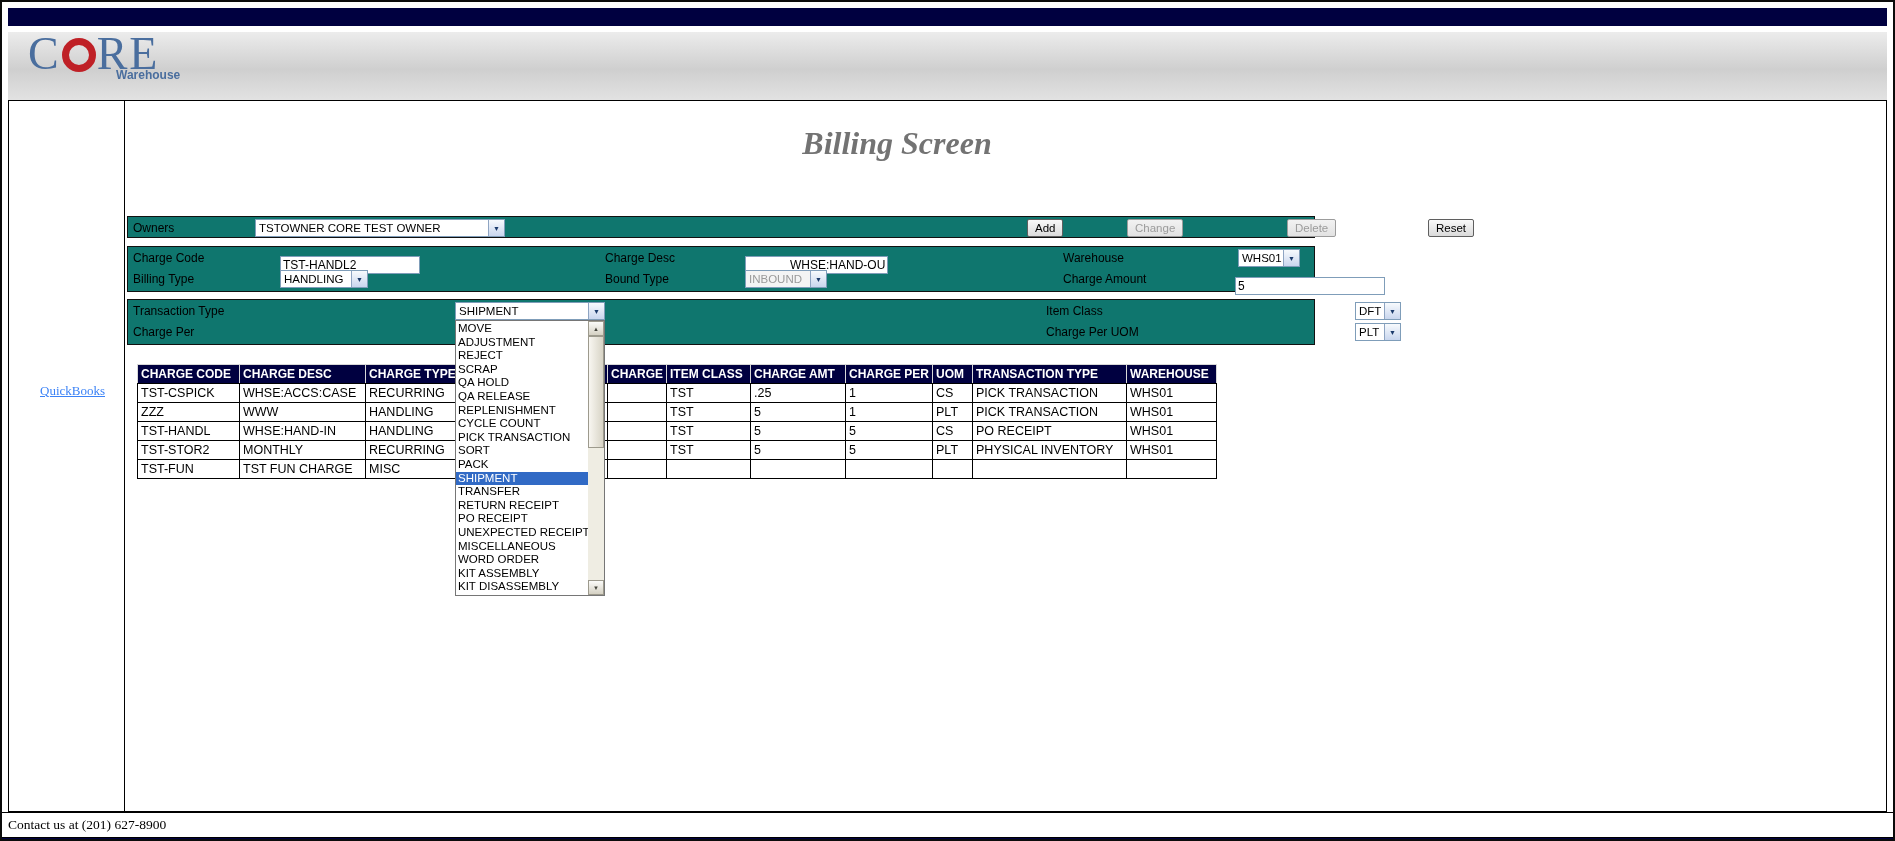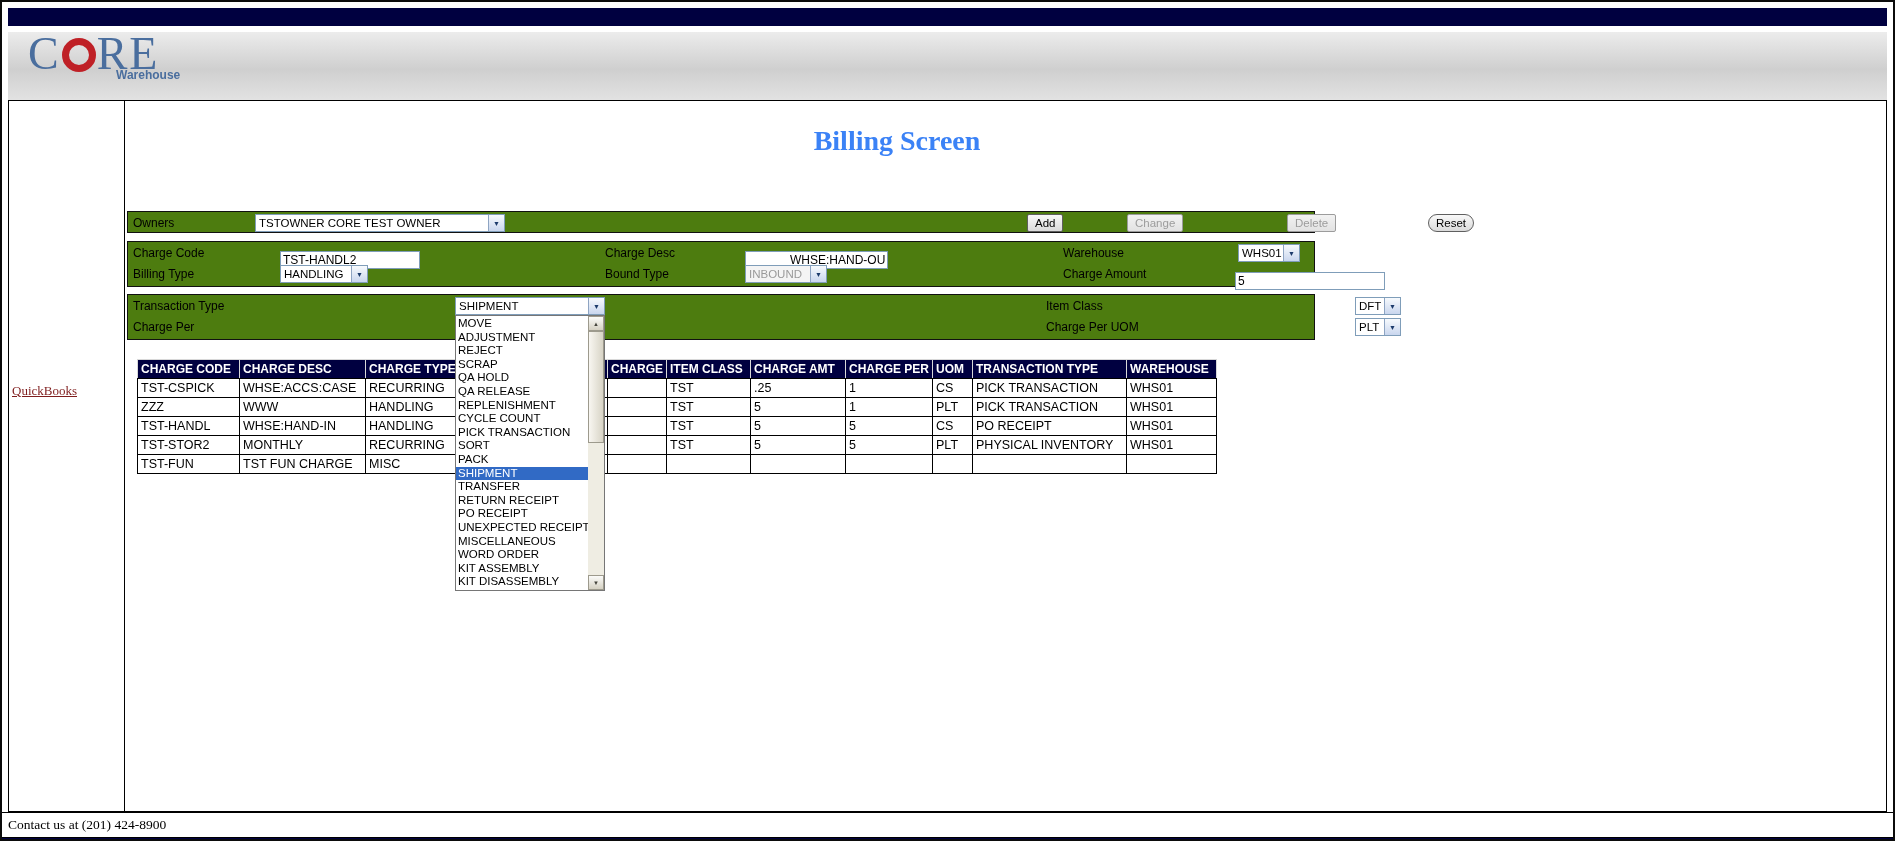--- a/index.html
+++ b/index.html
@@ -12,27 +12,27 @@
   .header  { height:68px; margin:0 6px; background:linear-gradient(#ececec, #cfcfcf 55%, #e2e2e2); position:relative; }
 
   .logo { margin:6px 0 0 20px; }
   .logo-row { display:flex; align-items:center; height:44px; }
   .logo-c, .logo-re { font-family:"Liberation Serif", serif; font-size:46px; line-height:44px; color:#4a6e9e; letter-spacing:2px; }
   .logo-o { width:34px; height:34px; border:7px solid #bf2026; border-radius:50%; display:inline-block; margin:2px 1px 0 1px; }
   .logo-sub { font-size:12px; font-weight:bold; color:#4a6e9e; margin:-8px 0 0 88px; }
 
   .main { display:flex; margin:0 6px; border:1px solid #000; height:712px; background:#fff; }
   .sidebar { width:116px; border-right:1px solid #000; padding:280px 0 0 3px; }
-  .qb-link { font-family:"Liberation Serif", serif; font-size:13px; color:#7f1d1d; cursor:pointer; }
+  .qb-link { font-family:"Liberation Serif", serif; font-size:13px; color:#3b82f6; cursor:pointer;margin-left:28px; }
 
   .content { flex:1; position:relative; padding-left:2px; }
   .title-wrap { width:1540px; text-align:center; }
-  .title { font-family:"Liberation Serif", serif; font-weight:bold; font-size:28px; margin:24px 0 0 0; color:#3b82f6; }
-
-  .bar { position:relative; width:1188px; background:#4d7c0f; border:1px solid #111; }
+  .title { font-family:"Liberation Serif", serif; font-style:italic; font-weight:bold; font-size:32px; margin:24px 0 0 0; color:#737373; }
+
+  .bar { position:relative; width:1188px; background:#0f766e; border:1px solid #111; }
   .owners { height:22px; margin-top:54px; }
   .form-section { padding:1px 0; }
   #form1 { margin-top:8px; }
   #form2 { margin-top:7px; }
   .frow { position:relative; height:21px; }
 
   .lbl { position:absolute; top:0; line-height:21px; font-size:12px; color:#000; white-space:nowrap; }
   .owners .lbl { line-height:22px; }
 
   .txt { position:absolute; top:8px; height:18px; border:1px solid #7f9db9; background:#fff; font-size:12px; font-family:inherit; padding:0 2px; }
@@ -41,21 +41,21 @@
   .owners .sel-box { top:2px; }
   .sel-text { position:absolute; left:3px; top:0; line-height:16px; font-size:11.5px; white-space:nowrap; color:#000; }
   .sel-arrow { position:absolute; top:0; right:0; bottom:0; width:16px; background:linear-gradient(#f7fafd,#c9d6ee); border-left:1px solid #8ea4c2; color:#1b3a6b; font-size:7px; display:flex; align-items:center; justify-content:center; }
   .sel-box.disabled { background:#f4f4f4; }
   .sel-box.disabled .sel-text { color:#9a9a9a; }
 
   .owners-buttons .btn { position:absolute; top:2px; height:18px; font-size:11.5px; font-family:inherit; background:linear-gradient(#f9f9f9,#dadada); border:1px solid #5f5f5f; border-radius:2px; padding:0 7px; color:#000; }
   .owners-buttons .btn:nth-child(1){ left:899px; }
   .owners-buttons .btn:nth-child(2){ left:999px; }
   .owners-buttons .btn:nth-child(3){ left:1159px; }
-  .owners-buttons .btn:nth-child(4){ left:1300px;border-radius:9px; }
+  .owners-buttons .btn:nth-child(4){ left:1300px; }
   .owners-buttons .btn.disabled { color:#9c9c9c; border-color:#9c9c9c; background:linear-gradient(#f2f2f2,#e2e2e2); }
 
   .ttype-list { position:absolute; left:327px; top:20px; width:150px; height:276px; background:#fff; border:1px solid #767676; z-index:60; padding-top:1px; }
   .opt { height:13.6px; line-height:13.6px; font-size:11.5px; padding-left:2px; margin-right:16px; white-space:nowrap; overflow:hidden; color:#000; }
   .opt.sel { background:#316ac5; color:#fff; }
   .vsb { position:absolute; top:0; right:0; width:16px; height:100%; background:#efede3; }
   .sb-btn { position:absolute; left:0; width:16px; height:15px; background:linear-gradient(#fbfbf9,#d5d1c3); border:1px solid #9d9a8d; font-size:6px; display:flex; align-items:center; justify-content:center; color:#44443c; }
   .sb-btn.up { top:0; }
   .sb-btn.down { bottom:0; }
   .sb-thumb { position:absolute; left:0; top:15px; width:16px; height:112px; background:linear-gradient(90deg,#f8f6f1,#d8d4c6); border:1px solid #9d9a8d; }
@@ -282,17 +282,17 @@
               <td></td>
               <td></td>
               <td></td>
             </tr>
           </tbody>
       </table>
     </div>
   </div>
 
   <div class="footer">
-    <span>Contact us at (201) 424-8900</span>
+    <span>Contact us at (201) 627-8900</span>
   </div>
   <div class="bottom-bar"></div>
 
 </div>
 
 </body></html>

